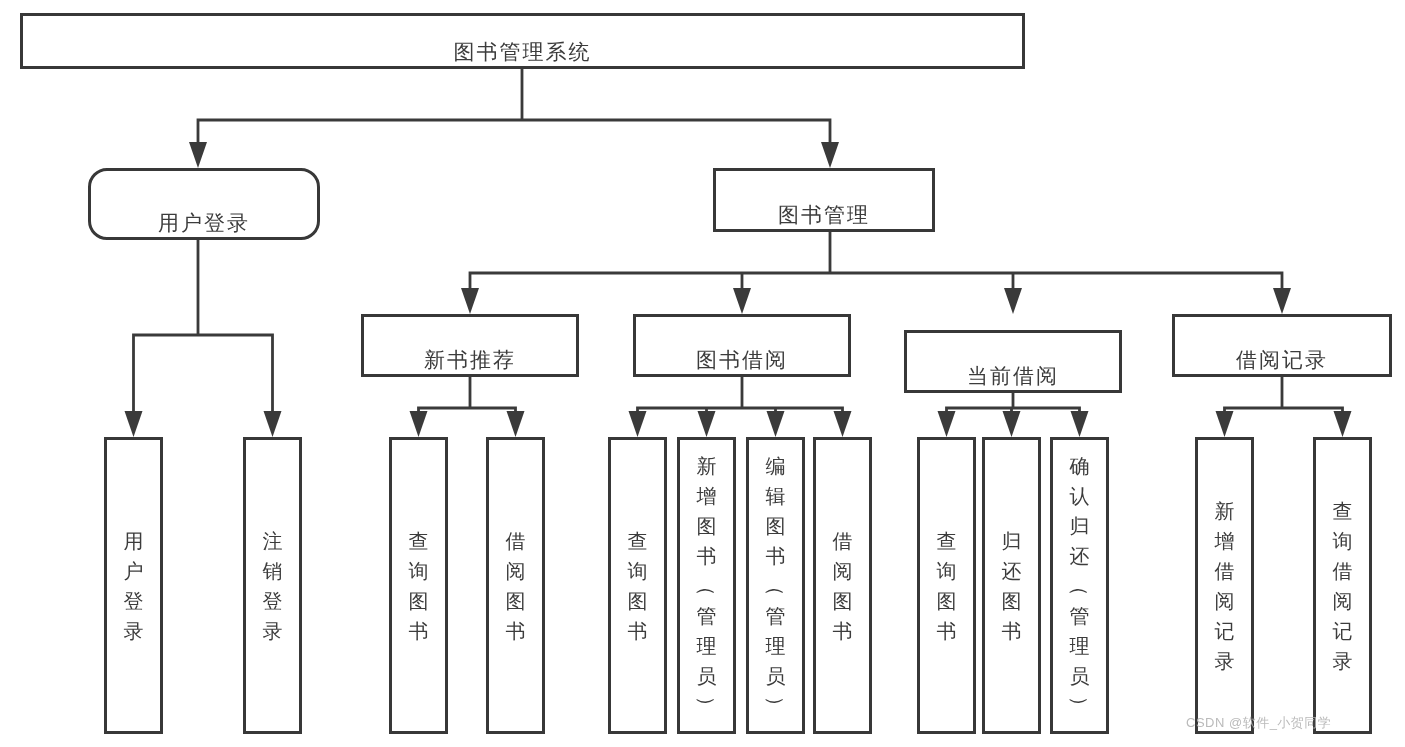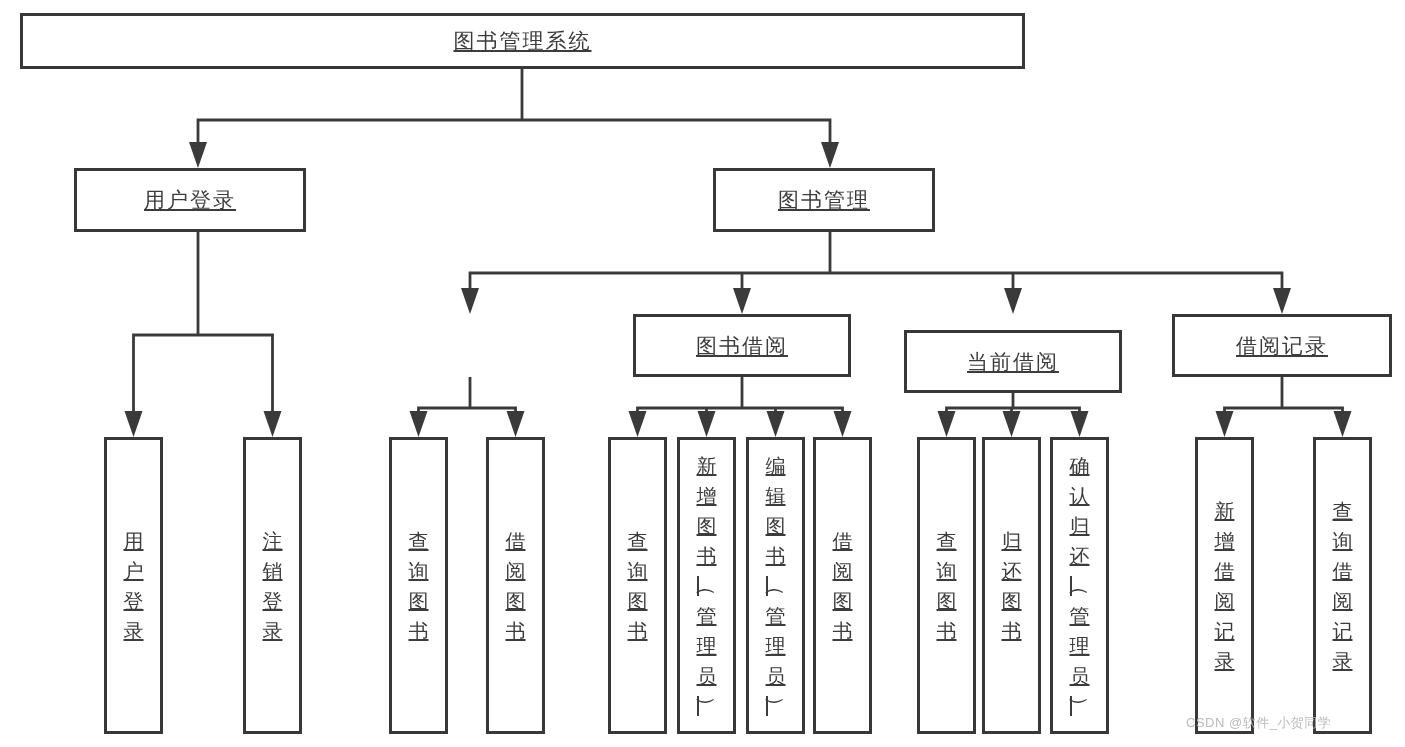--- a/index.html
+++ b/index.html
@@ -23,25 +23,24 @@
     width: 1405px;
     height: 747px;
     z-index: 1;
   }
   .node {
     position: absolute;
     background: #ffffff;
     border: 3px solid #383838;
     box-sizing: border-box;
     display: flex;
-    align-items: center;
+    align-items: flex-end;
     justify-content: center;
     color: #3c3c3c;
     z-index: 2;
-    text-decoration: underline;
   }
   .hnode {
     font-size: 21px;
     letter-spacing: 2px;
     white-space: nowrap;
   }
   .vnode {
     width: 59px;
     height: 297px;
     top: 437px;
@@ -135,27 +134,30 @@
       <polygon points="1070.5,411 1088.5,411 1079.5,437"></polygon>
       <polygon points="1215.5,411 1233.5,411 1224.5,437"></polygon>
       <polygon points="1333.5,411 1351.5,411 1342.5,437"></polygon>
     </g>
   </svg>
 
   <div class="node hnode" style="left:20px; top:13px; width:1005px; height:56px;">
     <span>图书管理系统</span>
   </div>
 
-  <div class="node hnode" style="left:74px; top:168px; width:232px; height:64px;">
+  <div class="node hnode" style="left:88px; top:168px; width:232px; height:72px;border-radius:19px;">
     <span>用户登录</span>
   </div>
   <div class="node hnode" style="left:713px; top:168px; width:222px; height:64px;">
     <span>图书管理</span>
   </div>
 
+  <div class="node hnode" style="left:361px; top:314px; width:218px; height:63px;">
+    <span>新书推荐</span>
+  </div>
   <div class="node hnode" style="left:633px; top:314px; width:218px; height:63px;">
     <span>图书借阅</span>
   </div>
   <div class="node hnode" style="left:904px; top:314px; width:218px; height:63px;margin-top:16px;">
     <span>当前借阅</span>
   </div>
   <div class="node hnode" style="left:1172px; top:314px; width:220px; height:63px;">
     <span>借阅记录</span>
   </div>
 

